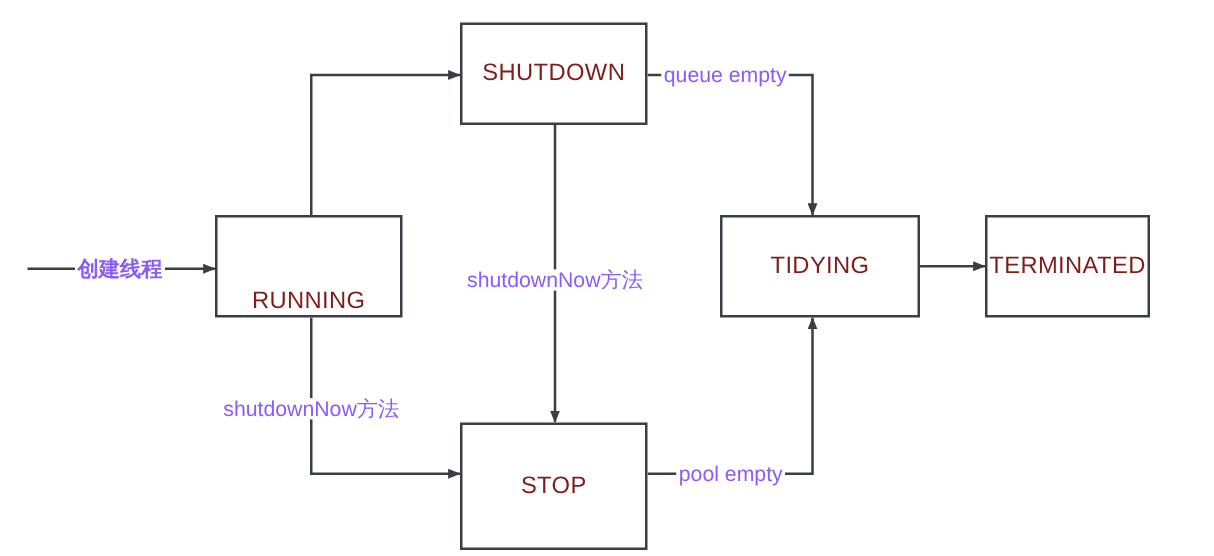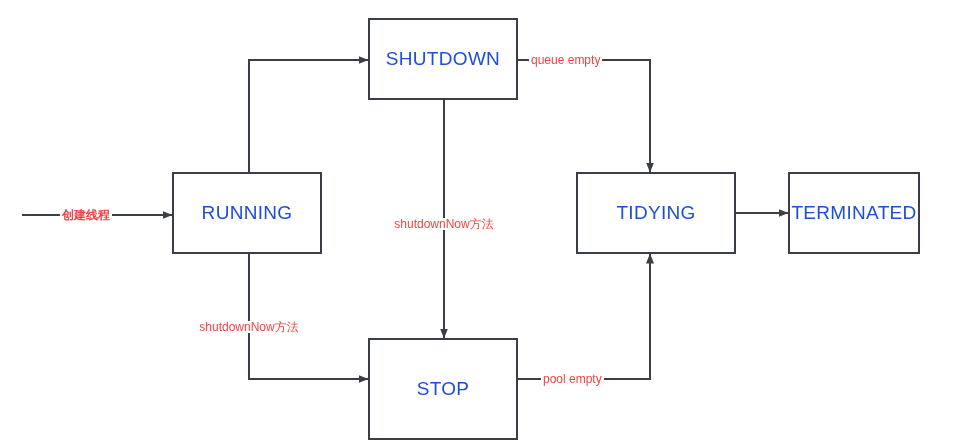--- a/index.html
+++ b/index.html
@@ -23,29 +23,29 @@
     height: 445px;
   }
   .state-box {
     position: absolute;
     box-sizing: border-box;
     border: 2px solid #3a3f47;
     background: #ffffff;
     display: flex;
     align-items: center;
     justify-content: center;
-    color: #1d4ed8;
+    color: #7f1d1d;
     font-size: 19px;
     letter-spacing: 0.3px;
     white-space: nowrap;
   }
   .edge-label {
     position: absolute;
-    color: #ef4444;
-    font-size: 12px;
+    color: #8b5cf6;
+    font-size: 17px;
     background: #ffffff;
     padding: 0 2px;
     white-space: nowrap;
     line-height: 1;
   }
   .edge-label.center {
     transform: translate(-50%, -50%);
   }
   .edge-label.left-anchor {
     transform: translateY(-50%);
@@ -85,21 +85,21 @@
 
     <g>
       <path d="M518,379 L650,379 L650,254" fill="none" stroke="#3a3f47" stroke-width="2" marker-end="url(#arrowhead)"></path>
     </g>
 
     <g>
       <path d="M724,213 L788,213" fill="none" stroke="#3a3f47" stroke-width="2" marker-end="url(#arrowhead)"></path>
     </g>
   </svg>
 
-  <div class="state-box" id="box-running" style="left: 172px; top: 172px; width: 150px; height: 82px;">
+  <div class="state-box" id="box-running" style="left: 172px; top: 172px; width: 150px; height: 82px; align-items: flex-end;">
     <span>RUNNING</span>
   </div>
   <div class="state-box" id="box-shutdown" style="left: 368px; top: 18px; width: 150px; height: 82px;">
     <span>SHUTDOWN</span>
   </div>
   <div class="state-box" id="box-stop" style="left: 368px; top: 338px; width: 150px; height: 102px;">
     <span>STOP</span>
   </div>
   <div class="state-box" id="box-tidying" style="left: 576px; top: 172px; width: 160px; height: 82px;">
     <span>TIDYING</span>

